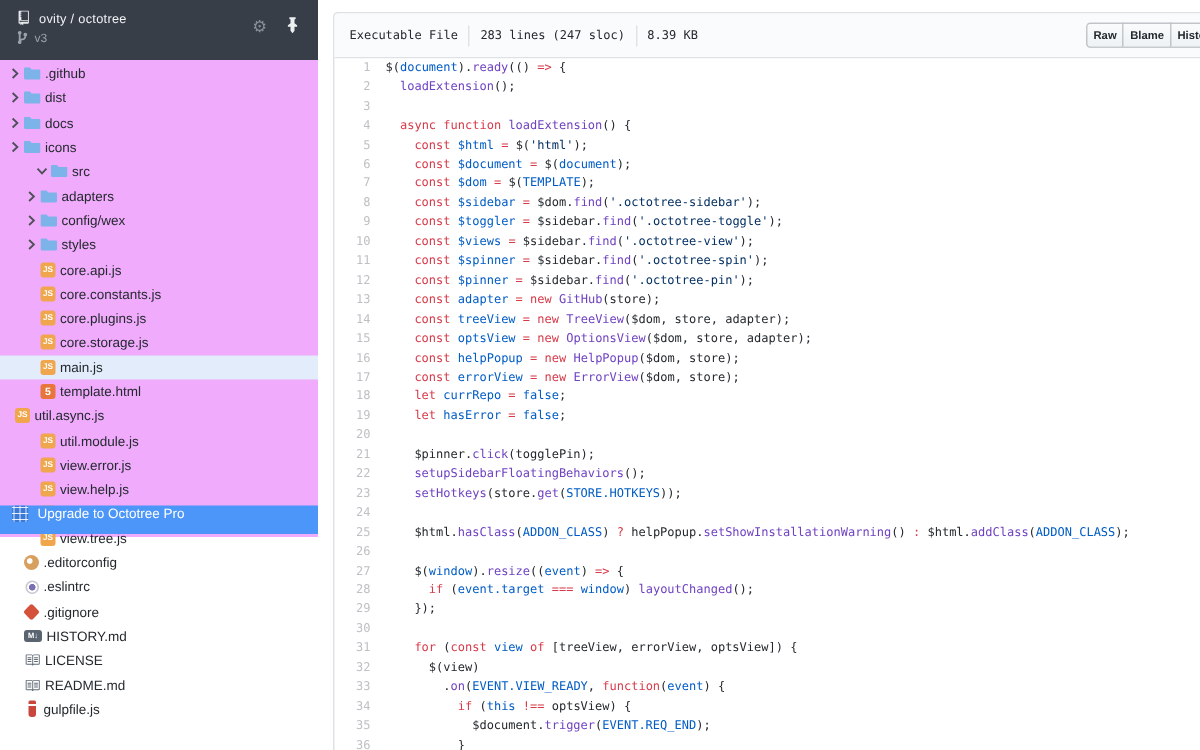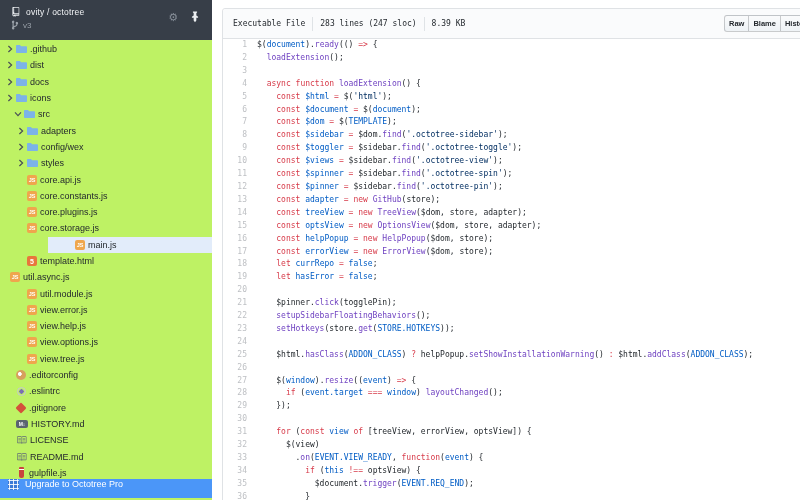--- a/index.html
+++ b/index.html
@@ -1,21 +1,21 @@
 <!DOCTYPE html>
 <html><head>
 <meta charset="utf-8">
 <style>
   * { margin:0; padding:0; box-sizing:border-box; }
   html,body { width:800px; height:500px; overflow:hidden; background:#fff;
               font-family:"Liberation Sans", sans-serif; }
   .app { position:relative; width:800px; height:500px; display:flex; }
 
   
-  .sidebar { position:relative; width:212px; height:500px; background:#bef264; flex:none; }
+  .sidebar { position:relative; width:212px; height:358px; background:#f0abfc; flex:none; }
   .sb-header { height:40px; background:#373e48; color:#fff; padding:7px 10px 0 10px; position:relative; }
   .sb-title-row { display:flex; align-items:center; gap:5px; }
   .sb-title { font-size:8.5px; color:#f2f4f6; letter-spacing:.2px; }
   .sb-version-row { display:flex; align-items:center; gap:4px; margin-top:3px; margin-left:1px; }
   .sb-version { font-size:8px; color:#9aa1a9; }
   .gear { position:absolute; right:34px; top:11px; font-size:11px; color:#868e98; cursor:pointer;
           font-family:"DejaVu Sans", sans-serif; }
   .pin { position:absolute; right:12px; top:10px; cursor:pointer; }
 
   .tree { padding-top:1px; }
@@ -121,21 +121,21 @@
         </div>
         <div class="trow" style="padding-left: 6px;">
           <svg class="chev" viewBox="0 0 8 8">
             <path d="M2.4 1 L5.6 4 L2.4 7" fill="none" stroke="#4a5056" stroke-width="1.2"></path>
           </svg>
           <svg class="ticon" viewBox="0 0 14 12">
             <path fill="#7cb3e8" d="M0 2 C0 1.4 .4 1 1 1 h4 l1.5 1.5 H13 c.6 0 1 .4 1 1 V10 c0 .6 -.4 1 -1 1 H1 c-.6 0 -1 -.4 -1 -1 Z"></path>
           </svg>
           <span class="tlabel">icons</span>
         </div>
-        <div class="trow" style="padding-left: 14px;">
+        <div class="trow" style="padding-left: 24px;">
           <svg class="chev" viewBox="0 0 8 8">
             <path d="M1 2.4 L4 5.6 L7 2.4" fill="none" stroke="#4a5056" stroke-width="1.2"></path>
           </svg>
           <svg class="ticon" viewBox="0 0 14 12">
             <path fill="#7cb3e8" d="M0 2 C0 1.4 .4 1 1 1 h4 l1.5 1.5 H13 c.6 0 1 .4 1 1 V10 c0 .6 -.4 1 -1 1 H1 c-.6 0 -1 -.4 -1 -1 Z"></path>
           </svg>
           <span class="tlabel">src</span>
         </div>
         <div class="trow" style="padding-left: 17px;">
           <svg class="chev" viewBox="0 0 8 8">
@@ -177,21 +177,21 @@
         <div class="trow" style="padding-left: 17px;">
           <span class="chevspace"></span>
           <span class="ticon fi fi-js">JS</span>
           <span class="tlabel">core.plugins.js</span>
         </div>
         <div class="trow" style="padding-left: 17px;">
           <span class="chevspace"></span>
           <span class="ticon fi fi-js">JS</span>
           <span class="tlabel">core.storage.js</span>
         </div>
-        <div class="trow sel" style="padding-left: 17px; margin-left: 48px;">
+        <div class="trow sel" style="padding-left: 17px;">
           <span class="chevspace"></span>
           <span class="ticon fi fi-js">JS</span>
           <span class="tlabel">main.js</span>
         </div>
         <div class="trow" style="padding-left: 17px;">
           <span class="chevspace"></span>
           <span class="ticon fi fi-html">5</span>
           <span class="tlabel">template.html</span>
         </div>
         <div class="trow" style="">

